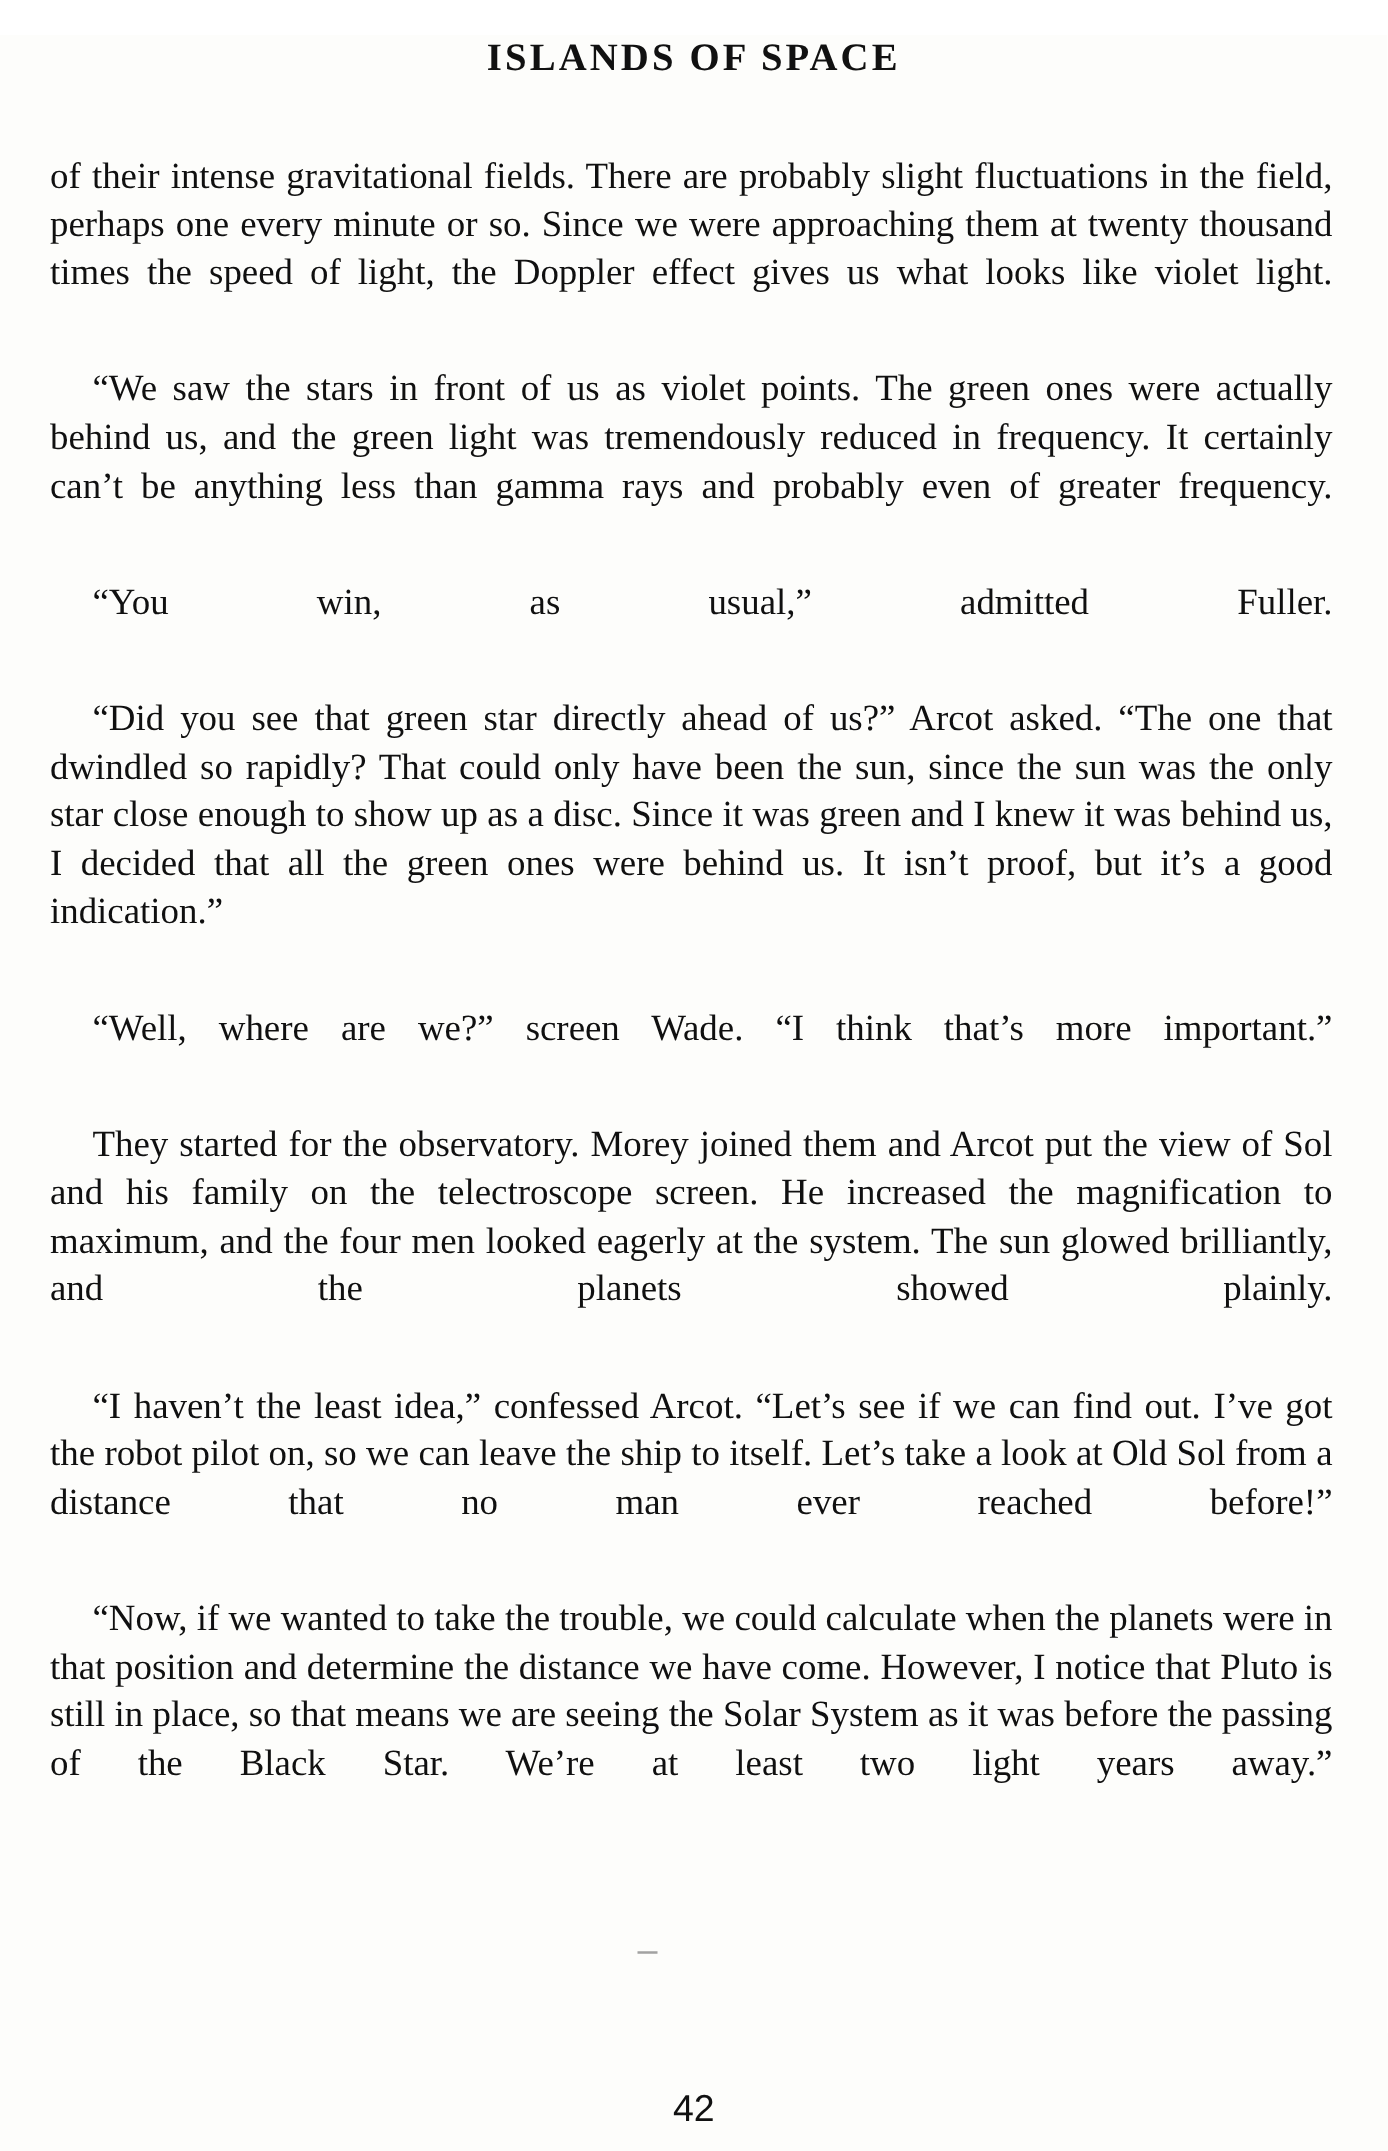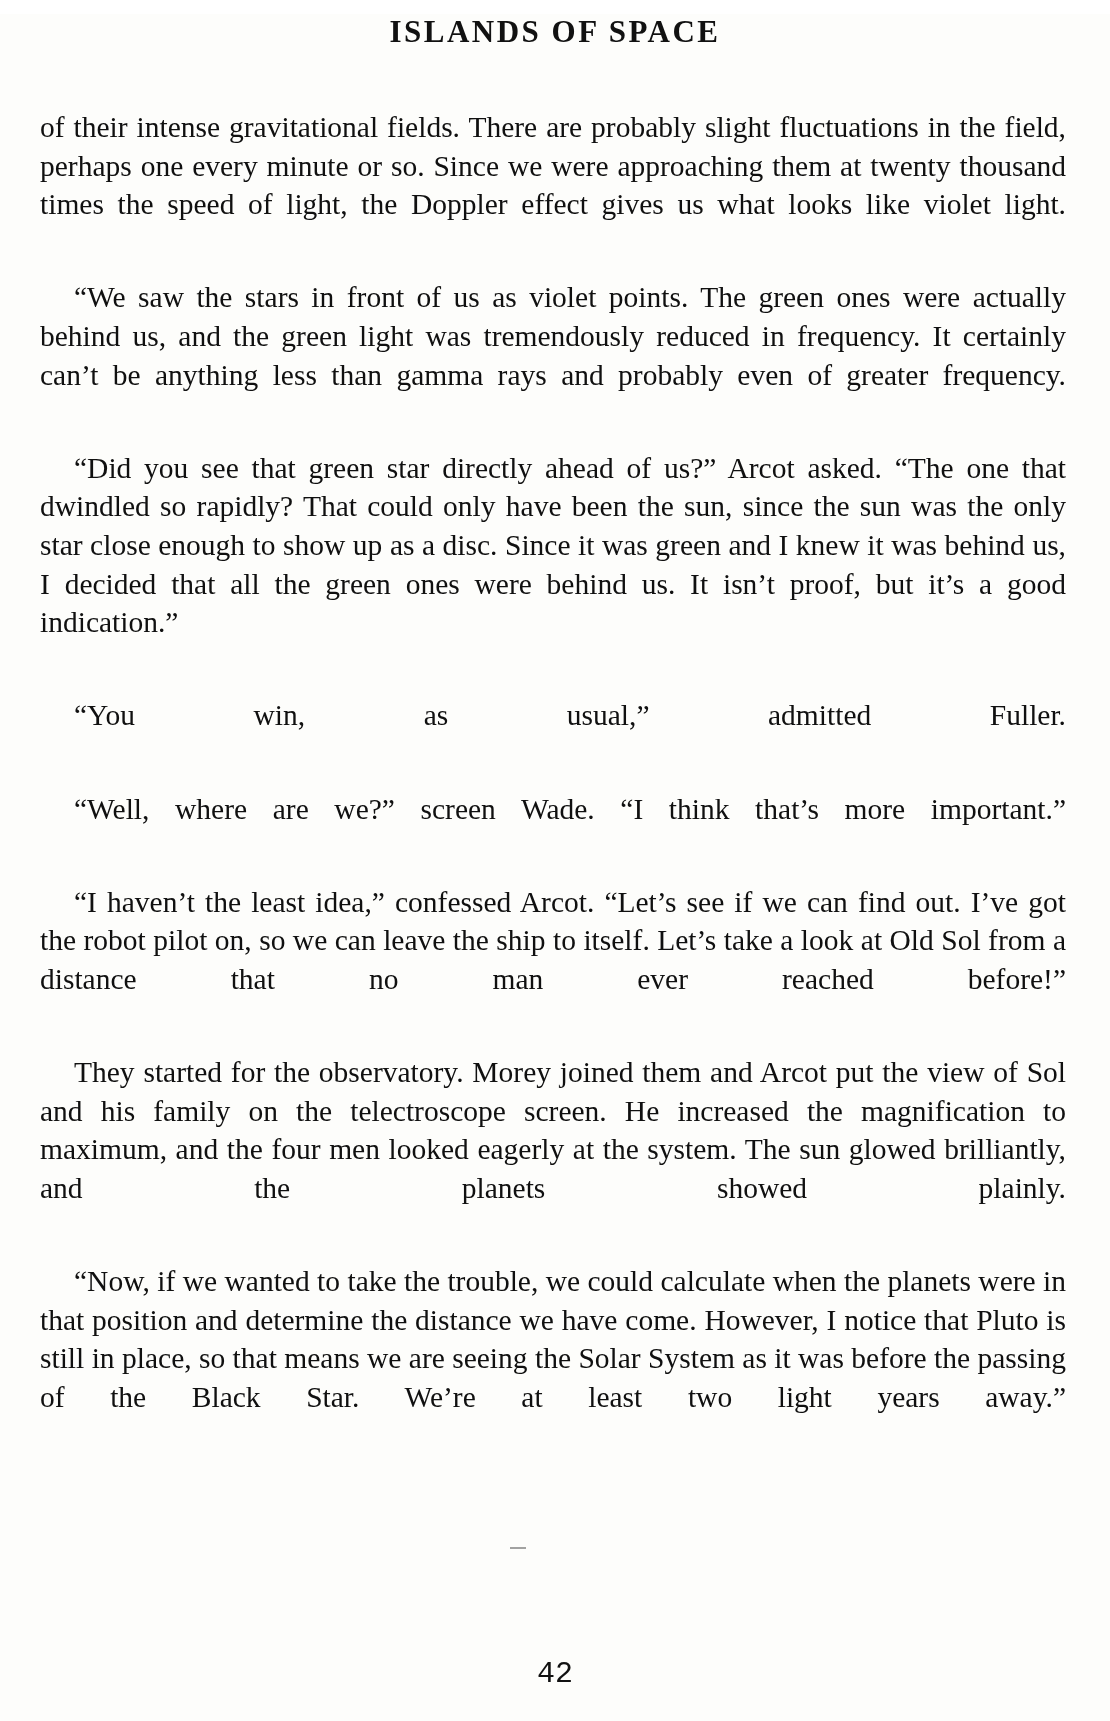--- a/index.html
+++ b/index.html
@@ -22,21 +22,21 @@
     padding: 0;
     position: relative;
     
     background: #fdfdfb;
   }
   .running-head {
     text-align: center;
     font-size: 31px;
     letter-spacing: 2.5px;
     font-weight: 700;
-    margin-top: 14px;
+    margin-top: 28px;
     margin-bottom: 0;
     font-family: "Liberation Serif", serif;
     color: #111;
   }
   .body-text {
     margin: 0;
     padding: 0 44px 0 40px;
     margin-top: 58px;
   }
   .body-text p {
@@ -63,21 +63,21 @@
     display: inline-block;
     width: 100%;
   }
   .folio {
     position: absolute;
     bottom: 44px;
     left: 0;
     right: 0;
     text-align: center;
     font-size: 30px;
-    font-family: Liberation Mono, monospace;
+    font-family: Liberation Sans, sans-serif;
     color: #111;
   }
   .stray-mark {
     position: absolute;
     left: 510px;
     bottom: 186px;
     width: 16px;
     height: 2px;
     background: #7a7a7a;
     opacity: .7;
@@ -86,25 +86,25 @@
 </head>
 <body>
 
 <div class="page">
 
   <div class="running-head">ISLANDS OF SPACE</div>
 
   <div class="body-text">
     <p class="noindent">of their intense gravitational fields. There are probably slight fluctuations in the field, perhaps one every minute or so. Since we were approaching them at twenty thousand times the speed of light, the Doppler effect gives us what looks like violet light.</p>
     <p class="indent">“We saw the stars in front of us as violet points. The green ones were actually behind us, and the green light was tremendously reduced in frequency. It certainly can’t be anything less than gamma rays and probably even of greater frequency.</p>
+    <p class="indent">“You win, as usual,” admitted Fuller.</p>
     <p class="indent">“Did you see that green star directly ahead of us?” Arcot asked. “The one that dwindled so rapidly? That could only have been the sun, since the sun was the only star close enough to show up as a disc. Since it was green and I knew it was behind us, I decided that all the green ones were behind us. It isn’t proof, but it’s a good indication.”</p>
-    <p class="indent">“You win, as usual,” admitted Fuller.</p>
     <p class="indent">“Well, where are we?” screen Wade. “I think that’s more important.”</p>
+    <p class="indent">They started for the observatory. Morey joined them and Arcot put the view of Sol and his family on the telectroscope screen. He increased the magnification to maximum, and the four men looked eagerly at the system. The sun glowed brilliantly, and the planets showed plainly.</p>
     <p class="indent">“I haven’t the least idea,” confessed Arcot. “Let’s see if we can find out. I’ve got the robot pilot on, so we can leave the ship to itself. Let’s take a look at Old Sol from a distance that no man ever reached before!”</p>
-    <p class="indent">They started for the observatory. Morey joined them and Arcot put the view of Sol and his family on the telectroscope screen. He increased the magnification to maximum, and the four men looked eagerly at the system. The sun glowed brilliantly, and the planets showed plainly.</p>
     <p class="indent">“Now, if we wanted to take the trouble, we could calculate when the planets were in that position and determine the distance we have come. However, I notice that Pluto is still in place, so that means we are seeing the Solar System as it was before the passing of the Black Star. We’re at least two light years away.”</p>
   </div>
 
   <div class="stray-mark"></div>
 
   <div class="folio">42</div>
 
 </div>
 
 </body></html>

